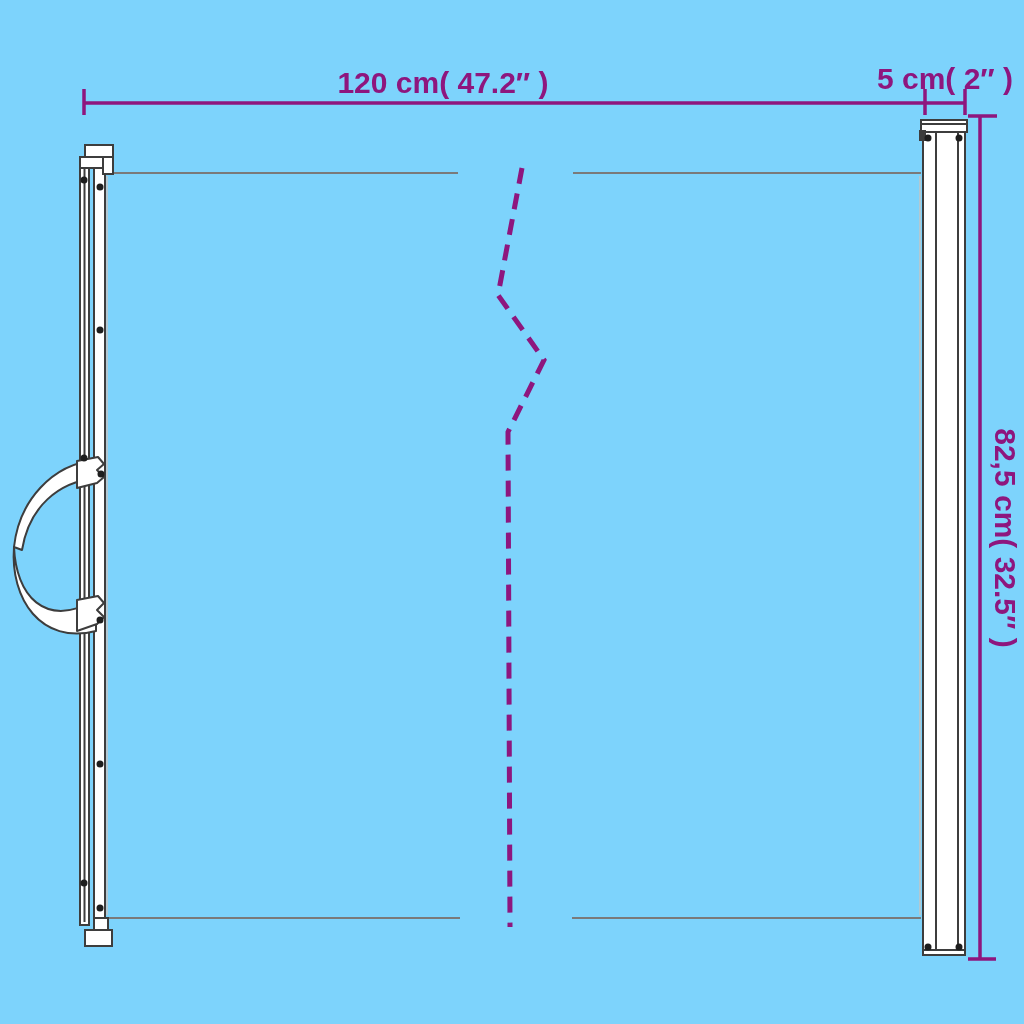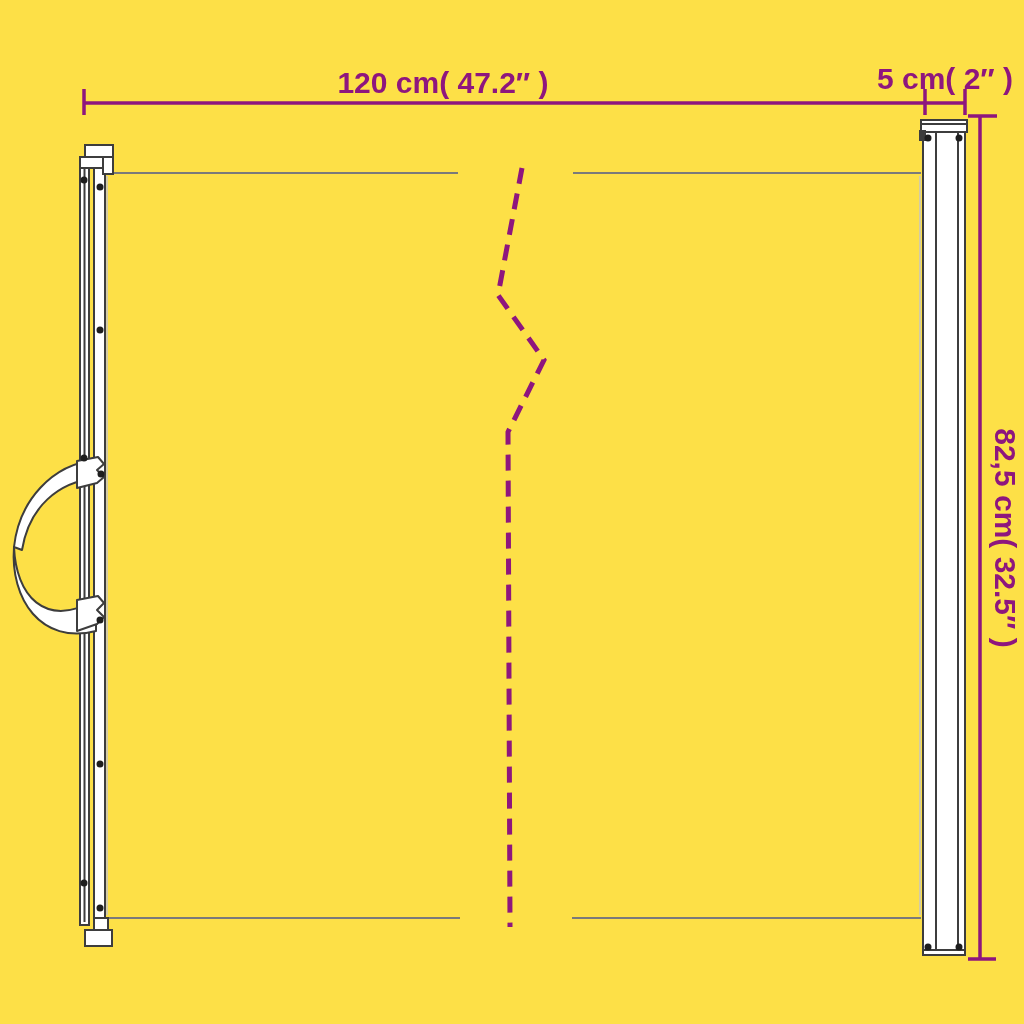--- a/index.html
+++ b/index.html
@@ -1,20 +1,20 @@
 <!DOCTYPE html>
 <html><head>
 <meta charset="utf-8">
 <style>
   html, body { margin: 0; padding: 0; background: #ffffff; }
   .canvas {
     position: relative;
     width: 1024px;
     height: 1024px;
-    background: #fde047;
+    background: #7dd3fc;
     overflow: hidden;
     font-family: "Liberation Sans", sans-serif;
   }
   svg text {
     font-family: "Liberation Sans", "DejaVu Sans", sans-serif;
     font-weight: bold;
     font-size: 30px;
   }
 </style>
 </head>

